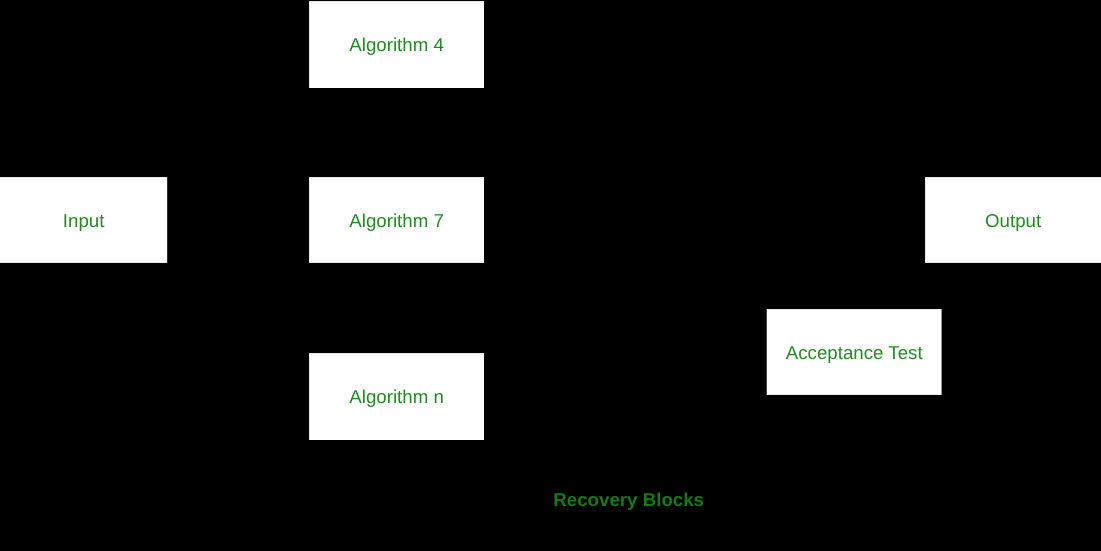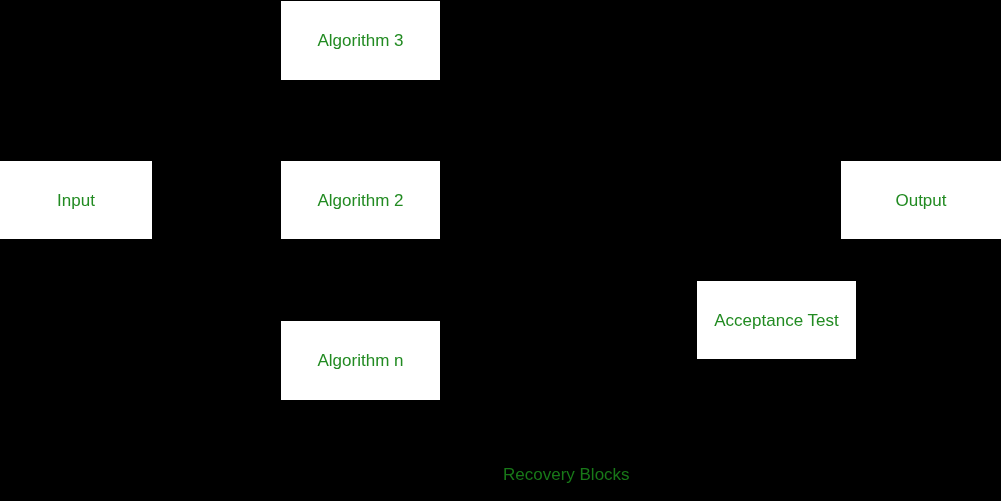--- a/index.html
+++ b/index.html
@@ -37,41 +37,40 @@
   .node-selection    { left: 561px; top: 161px; width: 160px; height: 78px; }
   .node-output       { left: 841px; top: 161px; width: 160px; height: 78px; }
   .node-algorithm-n  { left: 281px; top: 321px; width: 159px; height: 79px; }
   .node-acceptance   { left: 697px; top: 281px; width: 159px; height: 78px; }
   .caption {
     position: absolute;
     left: 503px;
     top: 446px;
     color: var(--caption-text, #187818);
     font-size: 17px;
-    font-weight: normal;
+    font-weight: bold;
     line-height: 1;
     white-space: nowrap;
-    margin-top: 20px;
   }
 </style>
 </head>
 <body style="--bg: #000000; --node-fill: #ffffff; --node-text: #228B22; --caption-text: #187818;">
 
 <div class="canvas">
 
   <div class="node node-algorithm-1">
-    <span>Algorithm 3</span>
+    <span>Algorithm 4</span>
   </div>
 
   <div class="node node-input">
     <span>Input</span>
   </div>
 
   <div class="node node-algorithm-2">
-    <span>Algorithm 2</span>
+    <span>Algorithm 7</span>
   </div>
 
 
   <div class="node node-output">
     <span>Output</span>
   </div>
 
   <div class="node node-algorithm-n">
     <span>Algorithm n</span>
   </div>

